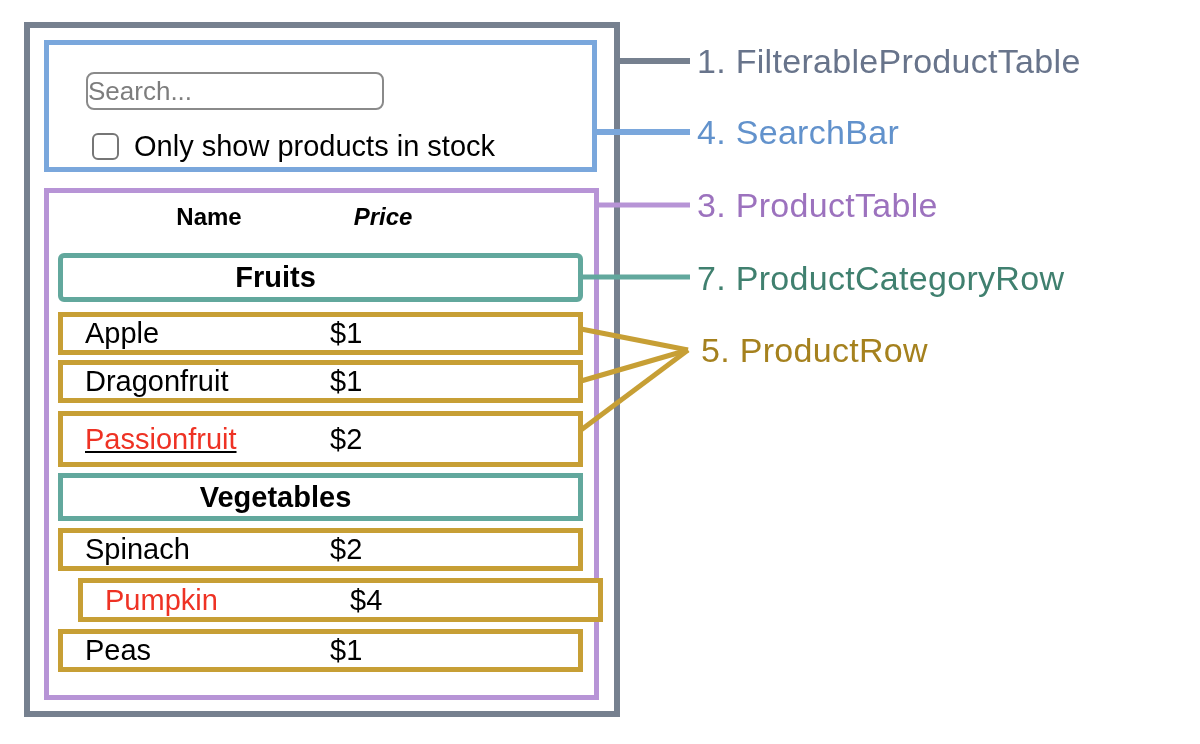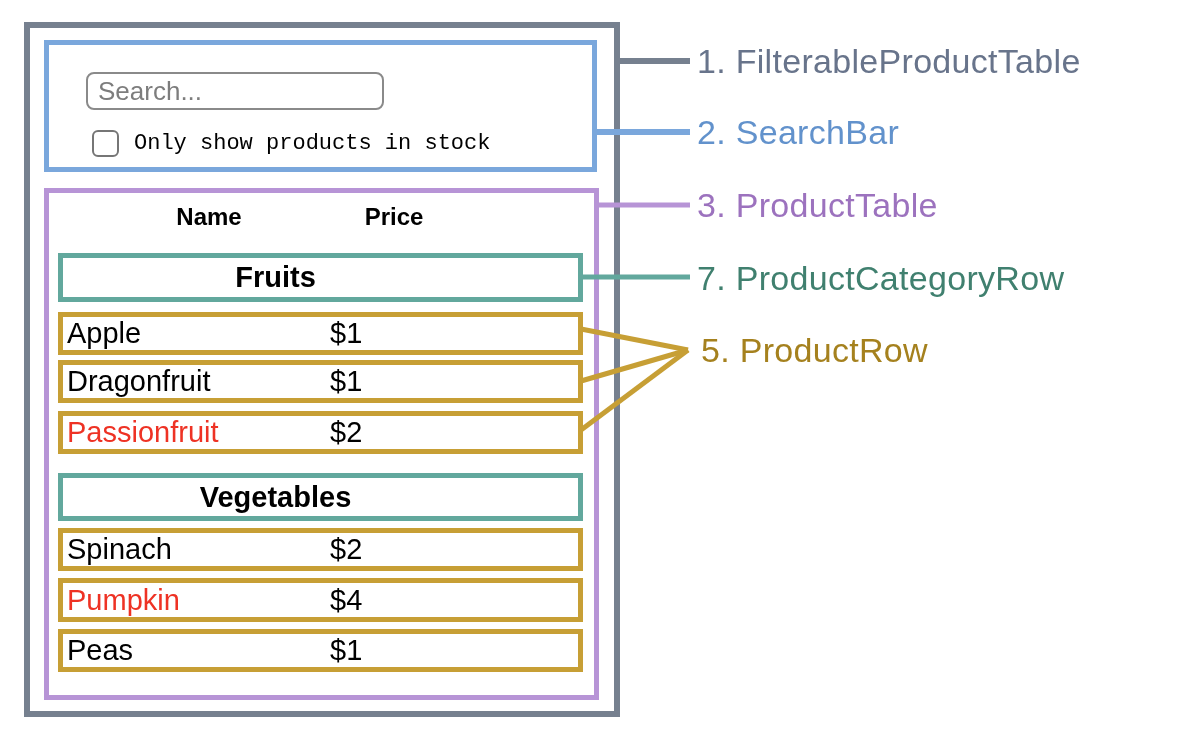--- a/index.html
+++ b/index.html
@@ -41,21 +41,21 @@
     z-index: 2;
   }
   .search-input {
     position: absolute;
     left: 86px; top: 72px; width: 298px; height: 38px;
     border: 2px solid #8a8a8a;
     border-radius: 8px;
     font-family: "Liberation Sans", sans-serif;
     font-size: 26px;
     color: #3a3a3a;
-    padding: 0 10px;
+    padding: 0 0;
     outline: none;
     z-index: 3;
     background: #fff;
   }
   .search-input::placeholder { color: #7d7d7d; opacity: 1; }
   .checkbox-row {
     position: absolute;
     left: 92px; top: 130px;
     display: flex;
     align-items: center;
@@ -63,44 +63,43 @@
     z-index: 3;
   }
   .checkbox {
     width: 27px; height: 27px;
     border: 2px solid #767676;
     border-radius: 6px;
     background: #fff;
     flex: 0 0 auto;
   }
   .checkbox-label {
-    font-size: 22px;
+    font-size: 29px;
     color: #000;
     white-space: nowrap;
-    font-family: Liberation Mono, monospace;
   }
 
   
   .producttable-box {
     left: 44px; top: 188px; width: 555px; height: 512px;
     border: 5px solid var(--color-producttable);
     z-index: 2;
   }
   .col-header {
     position: absolute;
     width: 140px;
     top: 203px;
     text-align: center;
     font-weight: bold;
     font-size: 24px;
     color: #000;
     z-index: 3;
   }
   .col-header.name { left: 139px; }
-  .col-header.price { left: 324px; }
+  .col-header.price { left: 313px; font-style: italic; }
 
   
   .row {
     position: absolute;
     left: 58px;
     width: 525px;
     background: #fff;
     z-index: 3;
     display: flex;
     align-items: center;
@@ -109,37 +108,37 @@
   .category-label {
     font-weight: bold;
     font-size: 29px;
     color: #000;
     transform: translateX(-45px);
   }
   .product-row { border: 5px solid var(--color-productrow); }
   .product-name {
     font-size: 29px;
     color: #000;
-    padding-left: 4px;
+    padding-left: 22px;
     white-space: nowrap;
   }
   .product-name.out { color: var(--color-out_of_stock); }
   .product-price {
     position: absolute;
     left: 267px;
     font-size: 29px;
     color: #000;
   }
-  .row-fruits       { top: 253px; height: 49px; }
+  .row-fruits       { top: 253px; height: 49px; border-radius: 6px; }
   .row-apple        { top: 312px; height: 43px; }
   .row-dragonfruit  { top: 360px; height: 43px; }
-  .row-passionfruit { top: 411px; height: 43px; }
+  .row-passionfruit { top: 411px; height: 56px; text-decoration: underline; }
   .row-vegetables   { top: 473px; height: 48px; align-items: center; }
   .row-spinach      { top: 528px; height: 43px; }
-  .row-pumpkin      { top: 578px; height: 44px; }
+  .row-pumpkin      { top: 578px; height: 44px; margin-left: 20px; }
   .row-peas         { top: 629px; height: 43px; }
 
   
   .connectors {
     position: absolute;
     left: 0; top: 0; width: 1200px; height: 744px;
     z-index: 5;
     pointer-events: none;
   }
   .stroke-outer { stroke: var(--color-outer); stroke-width: 6; }
@@ -221,18 +220,18 @@
     <line class="stroke-outer" x1="620" y1="61" x2="690" y2="61"></line>
     <line class="stroke-searchbar" x1="593" y1="132" x2="690" y2="132"></line>
     <line class="stroke-producttable" x1="596" y1="205" x2="690" y2="205"></line>
     <line class="stroke-categoryrow" x1="580" y1="277" x2="690" y2="277"></line>
     <line class="stroke-productrow" x1="581" y1="329" x2="688" y2="350"></line>
     <line class="stroke-productrow" x1="581" y1="381" x2="688" y2="350"></line>
     <line class="stroke-productrow" x1="581" y1="430" x2="688" y2="350"></line>
   </svg>
 
   <div class="legend-label legend-1">1. FilterableProductTable</div>
-  <div class="legend-label legend-2">2. SearchBar</div>
+  <div class="legend-label legend-2">4. SearchBar</div>
   <div class="legend-label legend-3">3. ProductTable</div>
   <div class="legend-label legend-4">7. ProductCategoryRow</div>
   <div class="legend-label legend-5">5. ProductRow</div>
 
 </div>
 
 </body></html>

